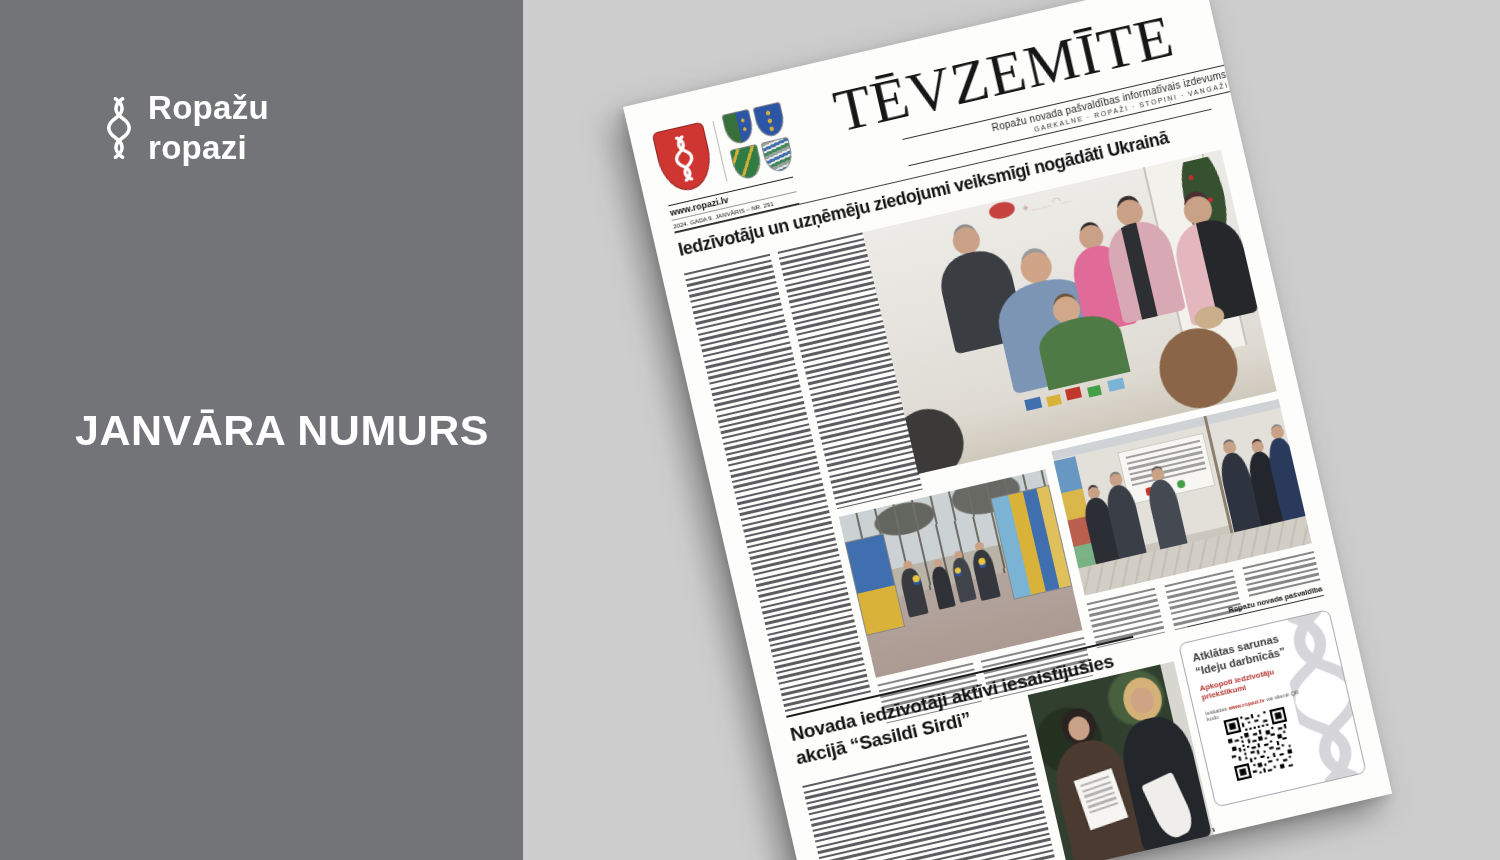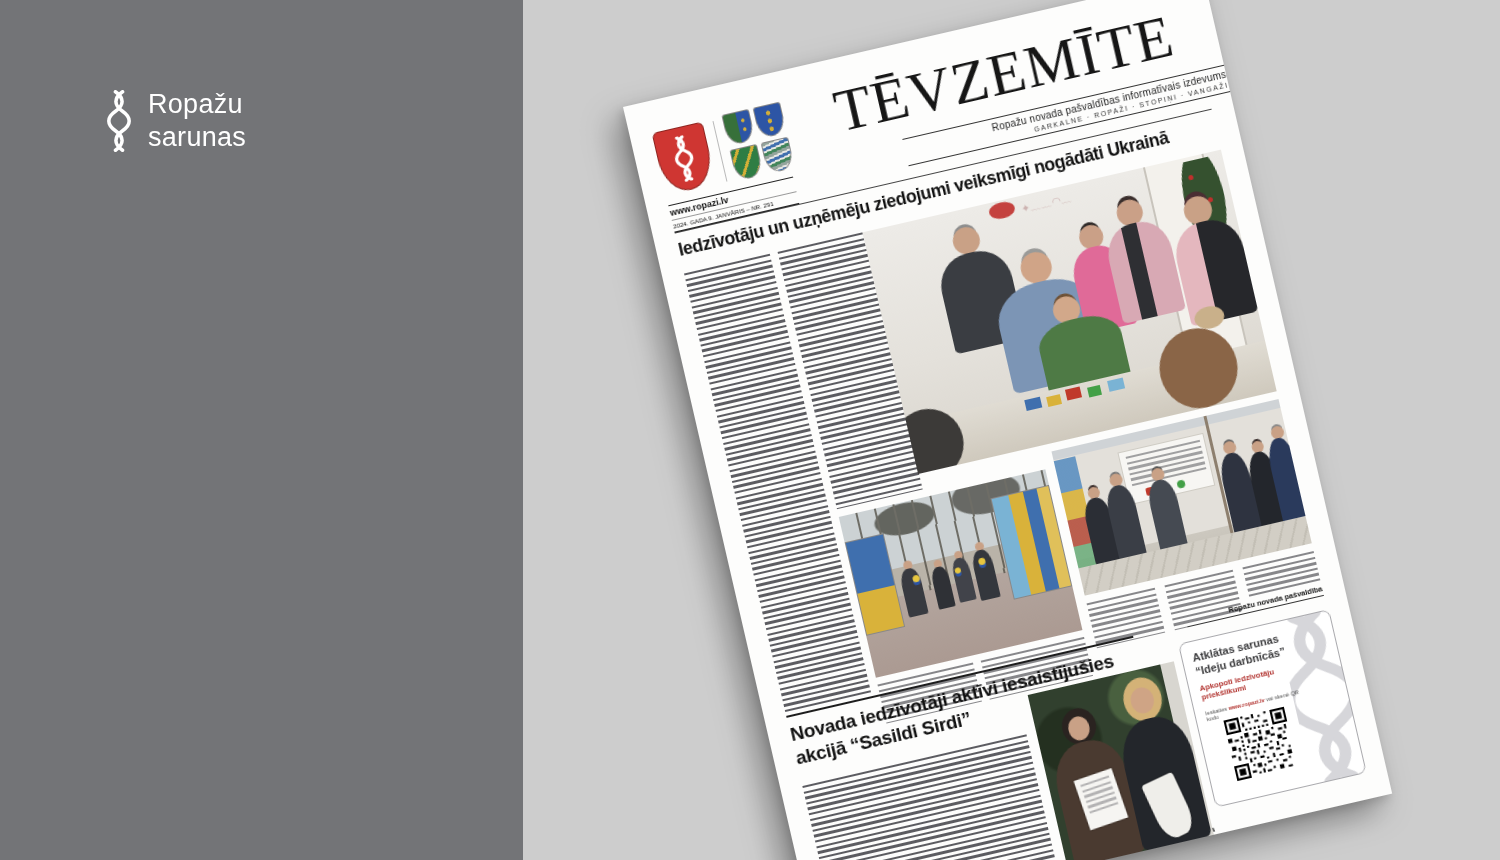--- a/index.html
+++ b/index.html
@@ -7,21 +7,21 @@
     width:1500px;height:860px;overflow:hidden;position:relative;
     font-family:"Liberation Sans", sans-serif;
     background:#cdcdcd;
   }
   .abs{position:absolute;}
 
   
   .panel{left:0;top:0;width:523px;height:860px;background:#737477;}
   .logo{left:106px;top:88px;display:flex;align-items:center;gap:16px;}
   .logo-icon{width:26px;height:62px;}
-  .logo-text{color:#fff;font-weight:normal;font-size:27px;line-height:1.22;letter-spacing:.3px;}
+  .logo-text{color:#fff;font-weight:bold;font-size:33px;line-height:1.22;letter-spacing:.3px;}
   .panel-title{right:34px;top:398px;text-align:right;color:#fff;font-weight:bold;
     font-size:43px;line-height:1.52;letter-spacing:.5px;white-space:nowrap;}
 
   
   .stage{left:523px;top:0;right:0;bottom:0;height:860px;width:977px;}
   .paper{
     left:100px;top:107px;width:595px;height:842px;background:#fdfdfc;
     transform:rotate(-13deg);transform-origin:0 0;
     filter:drop-shadow(-14px 12px 16px rgba(0,0,0,.33)) drop-shadow(-4px 4px 5px rgba(0,0,0,.15));
     overflow:hidden;
@@ -119,24 +119,25 @@
   </defs>
 </svg>
 
 <div class="abs panel">
   <div class="abs logo">
     <svg class="logo-icon" viewBox="0 0 20 70">
       <use href="#braid" stroke="#ffffff" stroke-width="4"></use>
     </svg>
     <div class="logo-text">
       <div>Ropažu</div>
-      <div>sarunas</div>
+      <div>ropazi</div>
     </div>
   </div>
   <div class="abs panel-title">
+    <div>JANVĀRA NUMURS</div>
   </div>
 </div>
 
 <div class="abs stage">
   <div class="abs paper">
 
     <div class="abs masthead">
       <div class="abs" style="left:0;top:18px;">
         <div class="shield">
           <svg width="24" height="46" viewBox="0 0 20 70">

